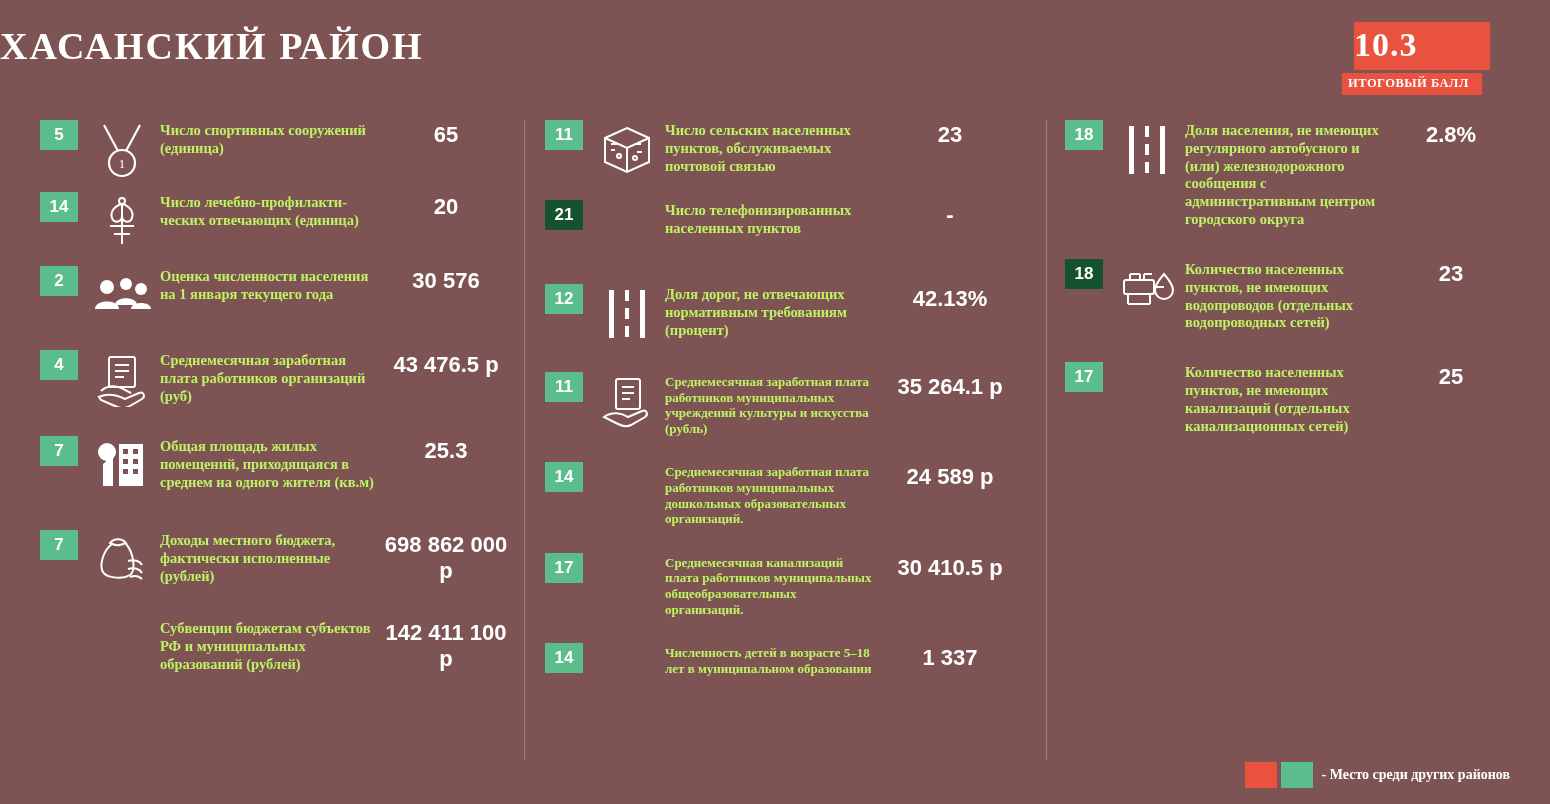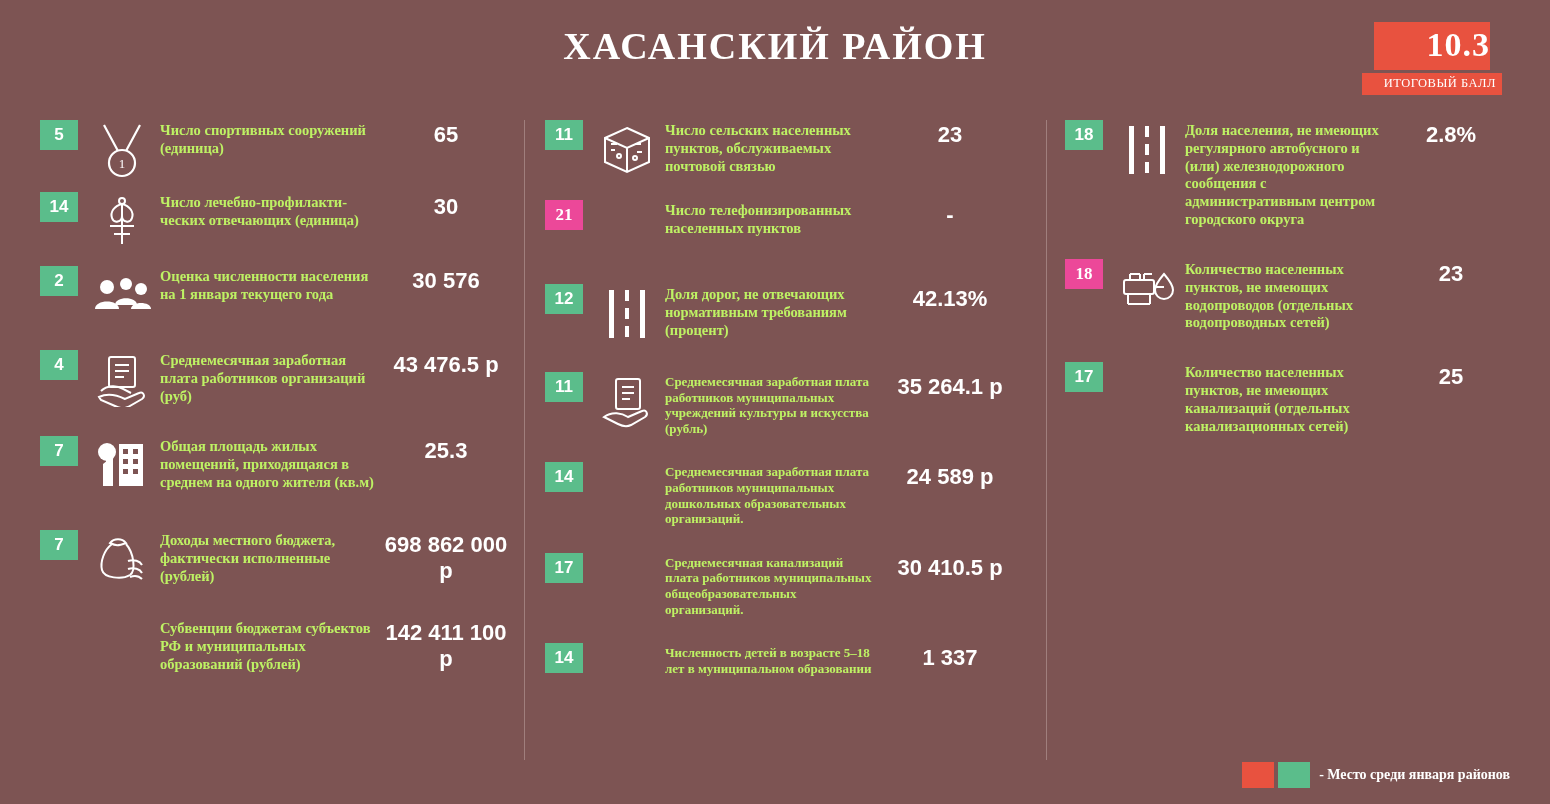--- a/index.html
+++ b/index.html
@@ -20,47 +20,46 @@
     left: 0; top: 0;
     width: 1550px; height: 804px;
     background: #7d5453;
   }
   
   .title {
     position: absolute;
     top: 24px;
     left: 0;
     width: 1550px;
-    text-align: center;
     font-size: 38px;
     font-weight: bold;
     letter-spacing: 2px;
     color: #ffffff;
   }
   .score-box {
     position: absolute;
     right: 60px;
     top: 22px;
-    width: 116px;
-    text-align: right;
+    width: 136px;
+    text-align: left;
   }
   .score-value {
     background: #e8523f;
     color: #ffffff;
     font-size: 34px;
     font-weight: bold;
     line-height: 42px;
     padding: 2px 0 4px 0;
     letter-spacing: 1px;
   }
   .score-label {
     background: #e8523f;
     color: #ffffff;
     font-size: 12.5px;
-    font-weight: normal;
+    font-weight: bold;
     letter-spacing: 0.5px;
     padding: 3px 6px 4px 6px;
     margin-top: 3px;
     white-space: nowrap;
     margin-left: -12px;
     width: 140px;
     box-sizing: border-box;
   }
   
   .col {
@@ -93,21 +92,21 @@
     height: 30px;
     line-height: 30px;
     text-align: center;
     font-family: "Liberation Sans", sans-serif;
     font-size: 17px;
     font-weight: bold;
     color: #ffffff;
     background: #5bbd8b;
     margin-right: 12px;
   }
-  .rank.red { background: #ec4899; font-family: Liberation Serif, serif; }
+  .rank.red { background: #14532d; }
   .rank.empty { background: transparent; }
 
   .icon {
     width: 64px;
     min-width: 64px;
     height: 60px;
     display: flex;
     align-items: center;
     justify-content: center;
     margin-right: 6px;
@@ -189,21 +188,21 @@
         <svg width="48" height="52" viewBox="0 0 48 52" fill="none" stroke="#ffffff" stroke-width="2">
           <path d="M24 8 L24 48"></path>
           <path d="M24 8 C16 10 12 16 14 22 C16 28 24 26 24 20"></path>
           <path d="M24 8 C32 10 36 16 34 22 C32 28 24 26 24 20"></path>
           <path d="M12 30 L36 30"></path>
           <path d="M16 38 L32 38"></path>
           <circle cx="24" cy="5" r="3"></circle>
         </svg>
       </div>
       <div class="label">Число лечебно-профилакти-ческих отвечающих (единица)</div>
-      <div class="value narrow">30</div>
+      <div class="value narrow">20</div>
     </div>
 
     <div class="row" style="margin-bottom:24px;">
       <div class="rank">2</div>
       <div class="icon">
         <svg width="58" height="42" viewBox="0 0 58 42" fill="#ffffff">
           <circle cx="14" cy="12" r="7"></circle>
           <path d="M2 34 C2 24 26 24 26 34 Z"></path>
           <circle cx="33" cy="9" r="6"></circle>
           <path d="M22 30 C22 21 44 21 44 30 Z"></path>
@@ -383,16 +382,16 @@
       <div class="icon"></div>
       <div class="label">Количество населенных пунктов, не имеющих канализаций (отдельных канализационных сетей)</div>
       <div class="value narrow">25</div>
     </div>
 
   </div>
 
   <div class="legend">
     <div class="sw red"></div>
     <div class="sw green"></div>
-    <div class="ltext">- Место среди января районов</div>
+    <div class="ltext">- Место среди других районов</div>
   </div>
 
 </div>
 
 </body></html>

